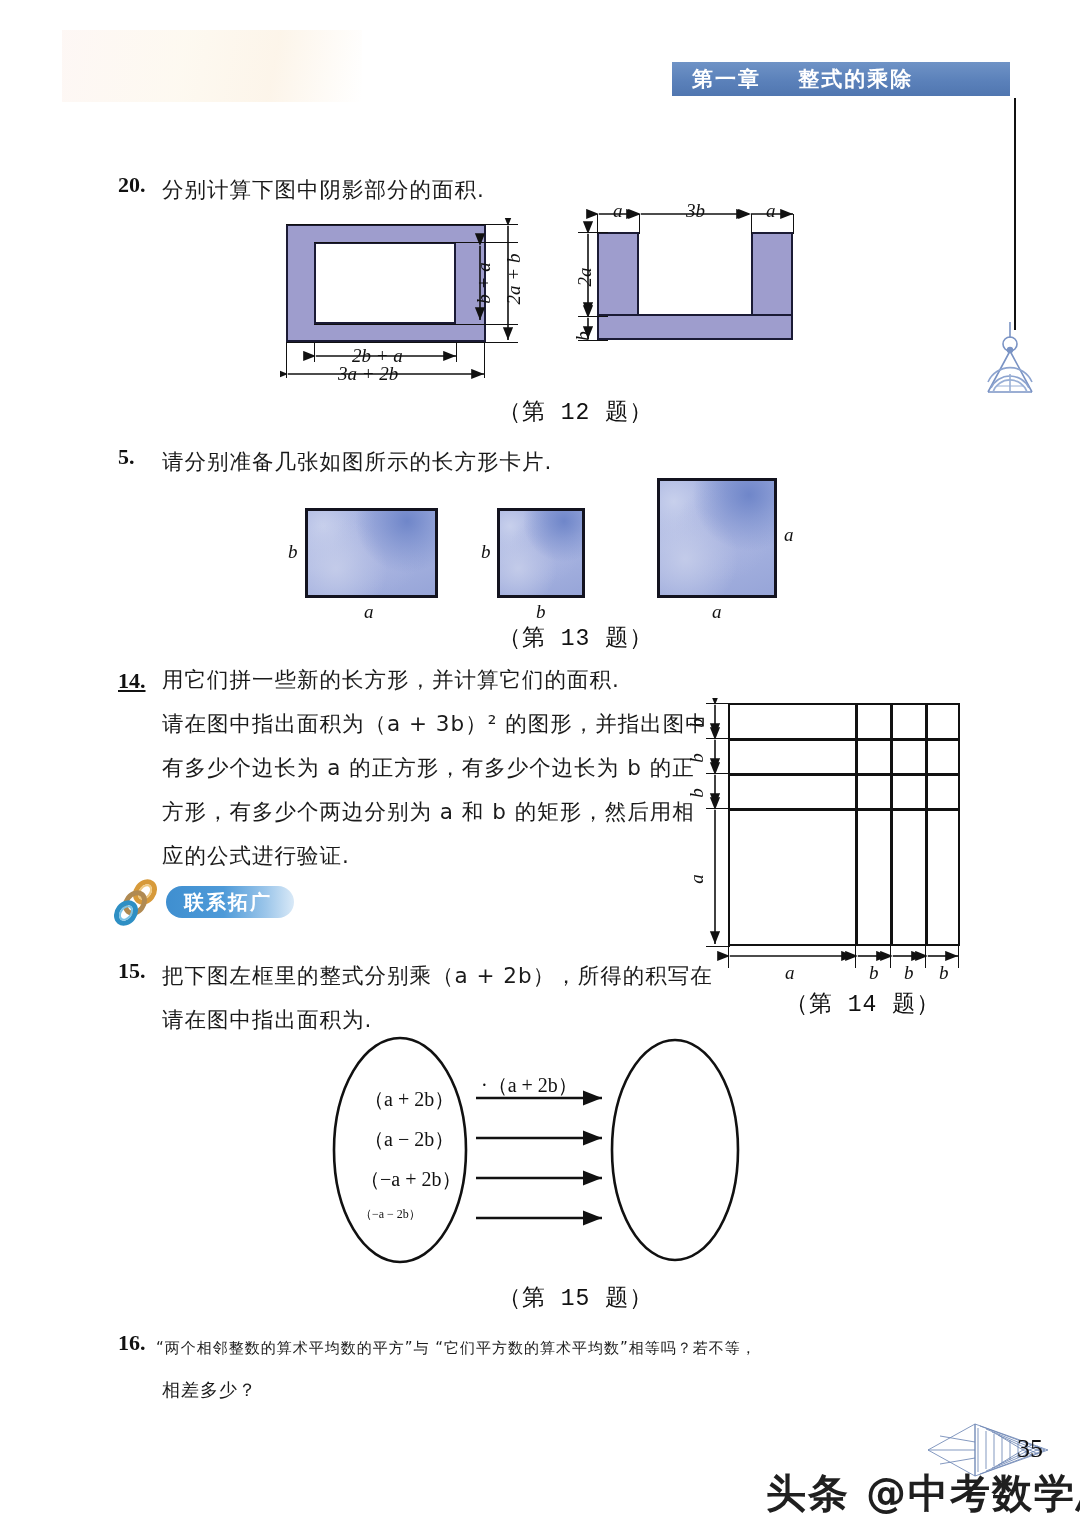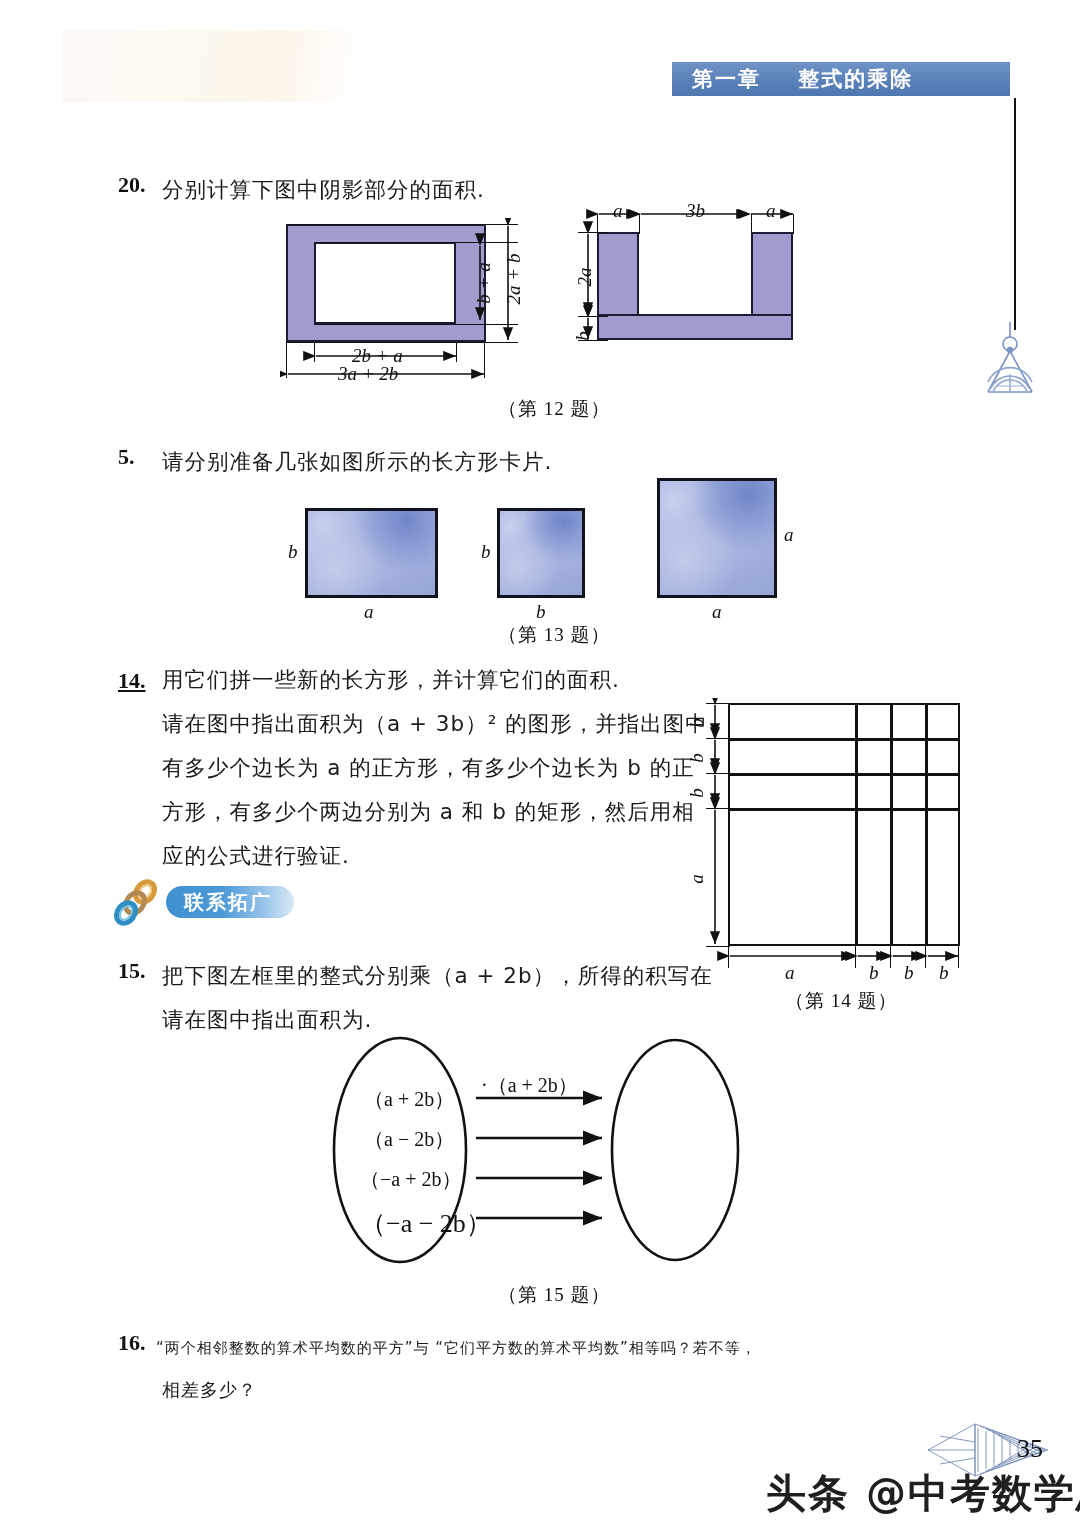--- a/index.html
+++ b/index.html
@@ -35,22 +35,22 @@
   .qnum{
     position:absolute;font-weight:bold;font-size:22px;
     font-family:"Liberation Serif","DejaVu Serif",serif;
   }
   .qtext{
     position:absolute;font-size:21.5px;line-height:44px;letter-spacing:1px;
     font-family:"DejaVu Sans","Liberation Sans",sans-serif;
     color:#1a1a1a;white-space:pre-wrap;
   }
   .caption{
-    position:absolute;font-size:19px;letter-spacing:1px;
-    font-family:Liberation Serif, serif;
+    position:absolute;font-size:23px;letter-spacing:1px;
+    font-family:Liberation Mono, monospace;
   }
   .mn{font-family:"Liberation Serif","DejaVu Serif",serif;font-style:normal;}
   .lbl{
     position:absolute;font-family:"Liberation Serif","DejaVu Serif",serif;
     font-style:italic;font-size:19px;color:#111;white-space:nowrap;
   }
   .lbl-rot{transform:rotate(-90deg);transform-origin:50% 50%;}
   
   .fig{position:absolute;}
   .shade{background:#9e9dcd;}
@@ -275,21 +275,21 @@
   <ellipse cx="345" cy="120" rx="63" ry="110" fill="none" stroke="#111" stroke-width="2.6"></ellipse>
   <line x1="146" y1="68" x2="272" y2="68" stroke="#111" stroke-width="2.4" marker-end="url(#ah)"></line>
   <line x1="146" y1="108" x2="272" y2="108" stroke="#111" stroke-width="2.4" marker-end="url(#ah)"></line>
   <line x1="146" y1="148" x2="272" y2="148" stroke="#111" stroke-width="2.4" marker-end="url(#ah)"></line>
   <line x1="146" y1="188" x2="272" y2="188" stroke="#111" stroke-width="2.4" marker-end="url(#ah)"></line>
 </svg>
 <div class="lbl mn" style="left:481px;top:1072px;font-style:normal;font-size:20px;">·（a + 2b）</div>
 <div class="lbl mn" style="left:364px;top:1086px;font-style:normal;font-size:20px;">（a + 2b）</div>
 <div class="lbl mn" style="left:364px;top:1126px;font-style:normal;font-size:20px;">（a − 2b）</div>
 <div class="lbl mn" style="left:360px;top:1166px;font-style:normal;font-size:20px;">（−a + 2b）</div>
-<div class="lbl mn" style="left:360px;top:1206px;font-style:normal;font-size:26px;">（−a − 2b）</div>
+<div class="lbl mn" style="left:360px;top:1206px;font-style:normal;font-size:12px;">（−a − 2b）</div>
 <div class="lbl mn" style="left:645px;top:1086px;font-style:normal;font-size:20px;"></div>
 <div class="lbl mn" style="left:645px;top:1126px;font-style:normal;font-size:20px;"></div>
 <div class="lbl mn" style="left:645px;top:1166px;font-style:normal;font-size:20px;"></div>
 <div class="lbl mn" style="left:645px;top:1206px;font-style:normal;font-size:20px;"></div>
 
 <div class="caption" style="left:498px;top:1282px;">（第 15 题）</div>
 
 <div class="qnum" style="left:118px;top:1330px;">16.</div>
 <div class="qtext" style="left:156px;top:1326px;font-size:15px;">“两个相邻整数的算术平均数的平方”与 “它们平方数的算术平均数”相等吗？若不等，</div>
 <div class="qtext" style="left:162px;top:1368px;font-size:18px;">相差多少？</div>

